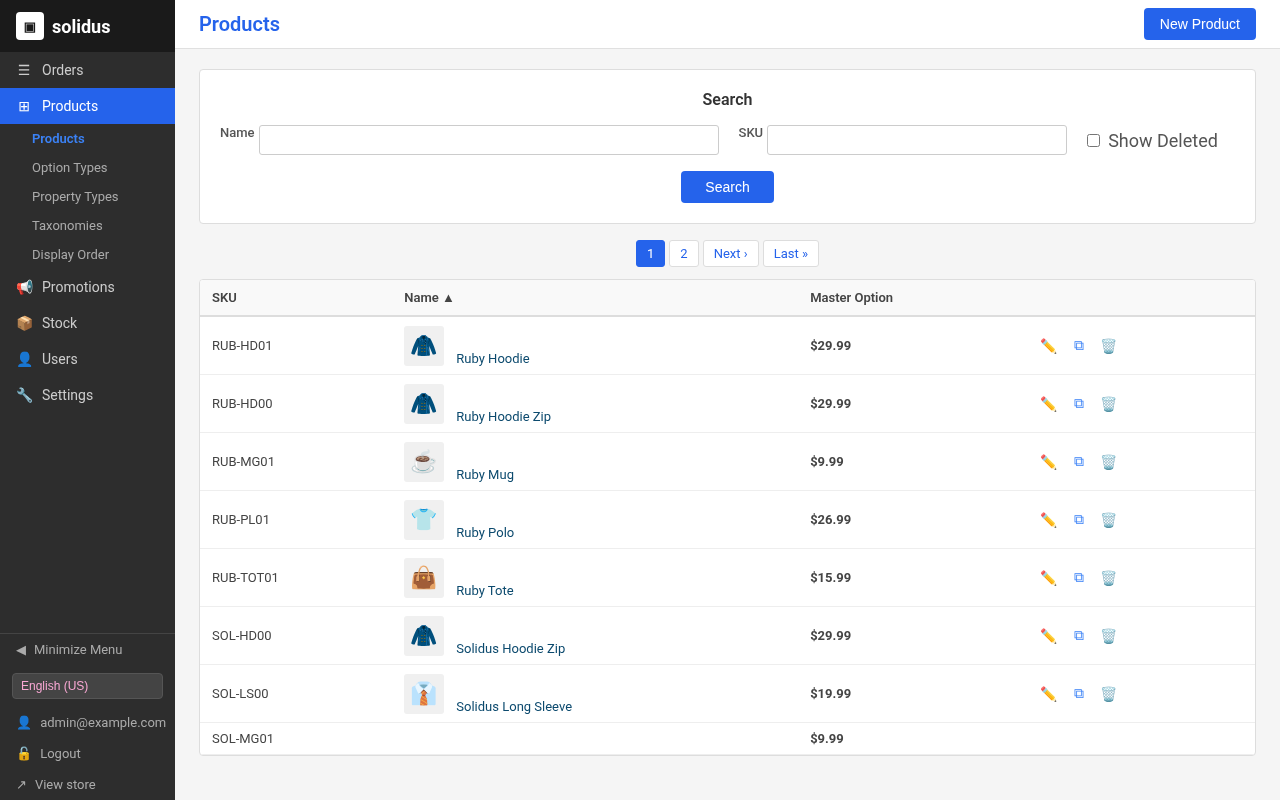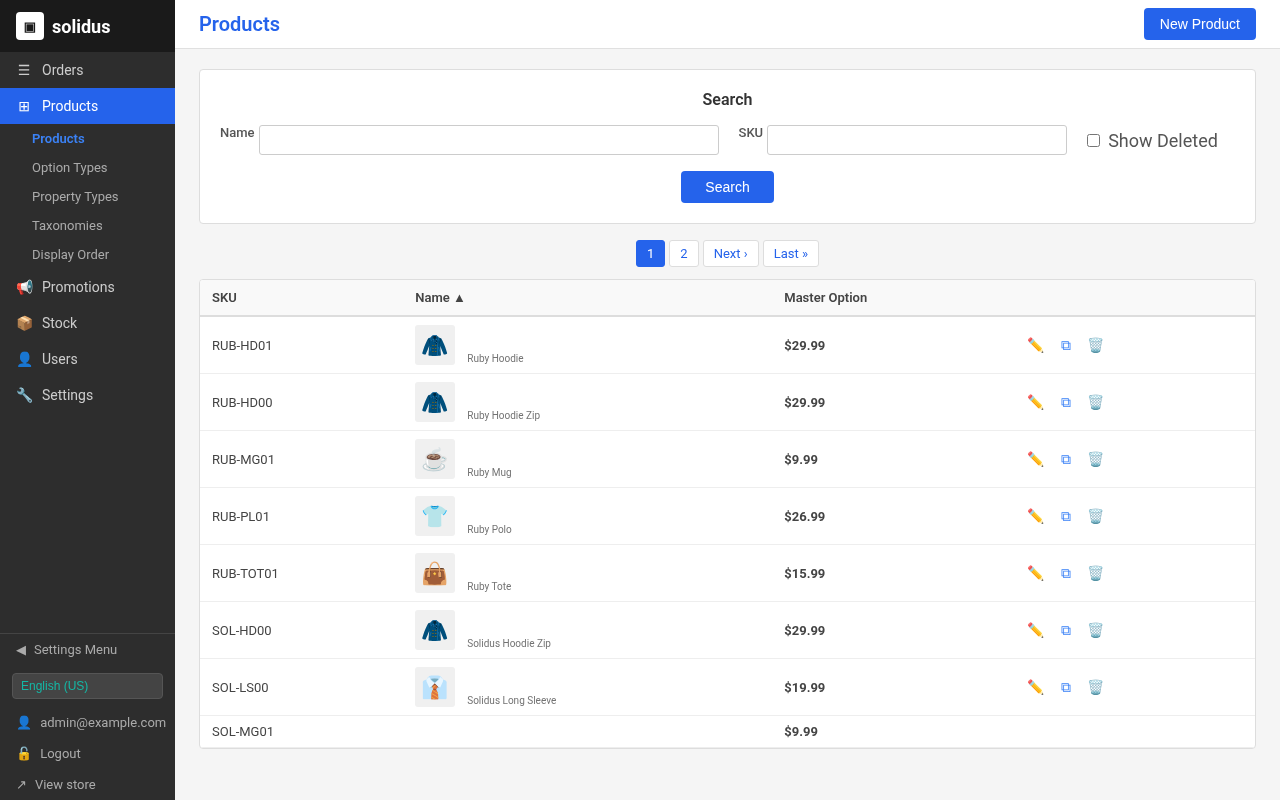--- a/index.html
+++ b/index.html
@@ -217,23 +217,23 @@
     tbody tr {
       border-bottom: 1px solid #eee;
     }
     tbody td {
       padding: 8px 12px;
       font-size: 13px;
       color: #444;
       vertical-align: middle;
     }
     .product-link {
-      color: #737373;
+      color: #0c4a6e;
       text-decoration: none;
-      font-size: 10px;
+      font-size: 13px;
       margin-top: 26px;
     }
     .price { font-weight: 700; }
     .row-actions {
       display: flex;
       gap: 8px;
       align-items: center;
     }
     .action-btn {
       background: none;
@@ -254,21 +254,21 @@
       justify-content: center;
       border-radius: 3px;
       overflow: hidden;
       background: #f0f0f0;
     }
 
     
     .lang-select {
       appearance: none;
       background: #444;
-      color: #14b8a6;
+      color: #f9a8d4;
       border: 1px solid #555;
       padding: 5px 24px 5px 8px;
       border-radius: 4px;
       font-size: 12px;
       cursor: pointer;
       width: calc(100% - 24px);
       margin: 8px 12px;
     }
   </style>
 </head>
@@ -323,21 +323,21 @@
   </div>
 
   <div class="sidebar-section-item">
     <span class="icon">🔧</span>
     <span>Settings</span>
   </div>
 
   <div class="sidebar-bottom">
     <div class="sidebar-bottom-item">
       <span>◀</span>
-      <span>Settings Menu</span>
+      <span>Minimize Menu</span>
     </div>
 
     <select class="lang-select">
       <option>English (US)</option>
       <option>Español</option>
       <option>Français</option>
     </select>
 
     <div class="sidebar-bottom-item">
       <span>👤</span>

